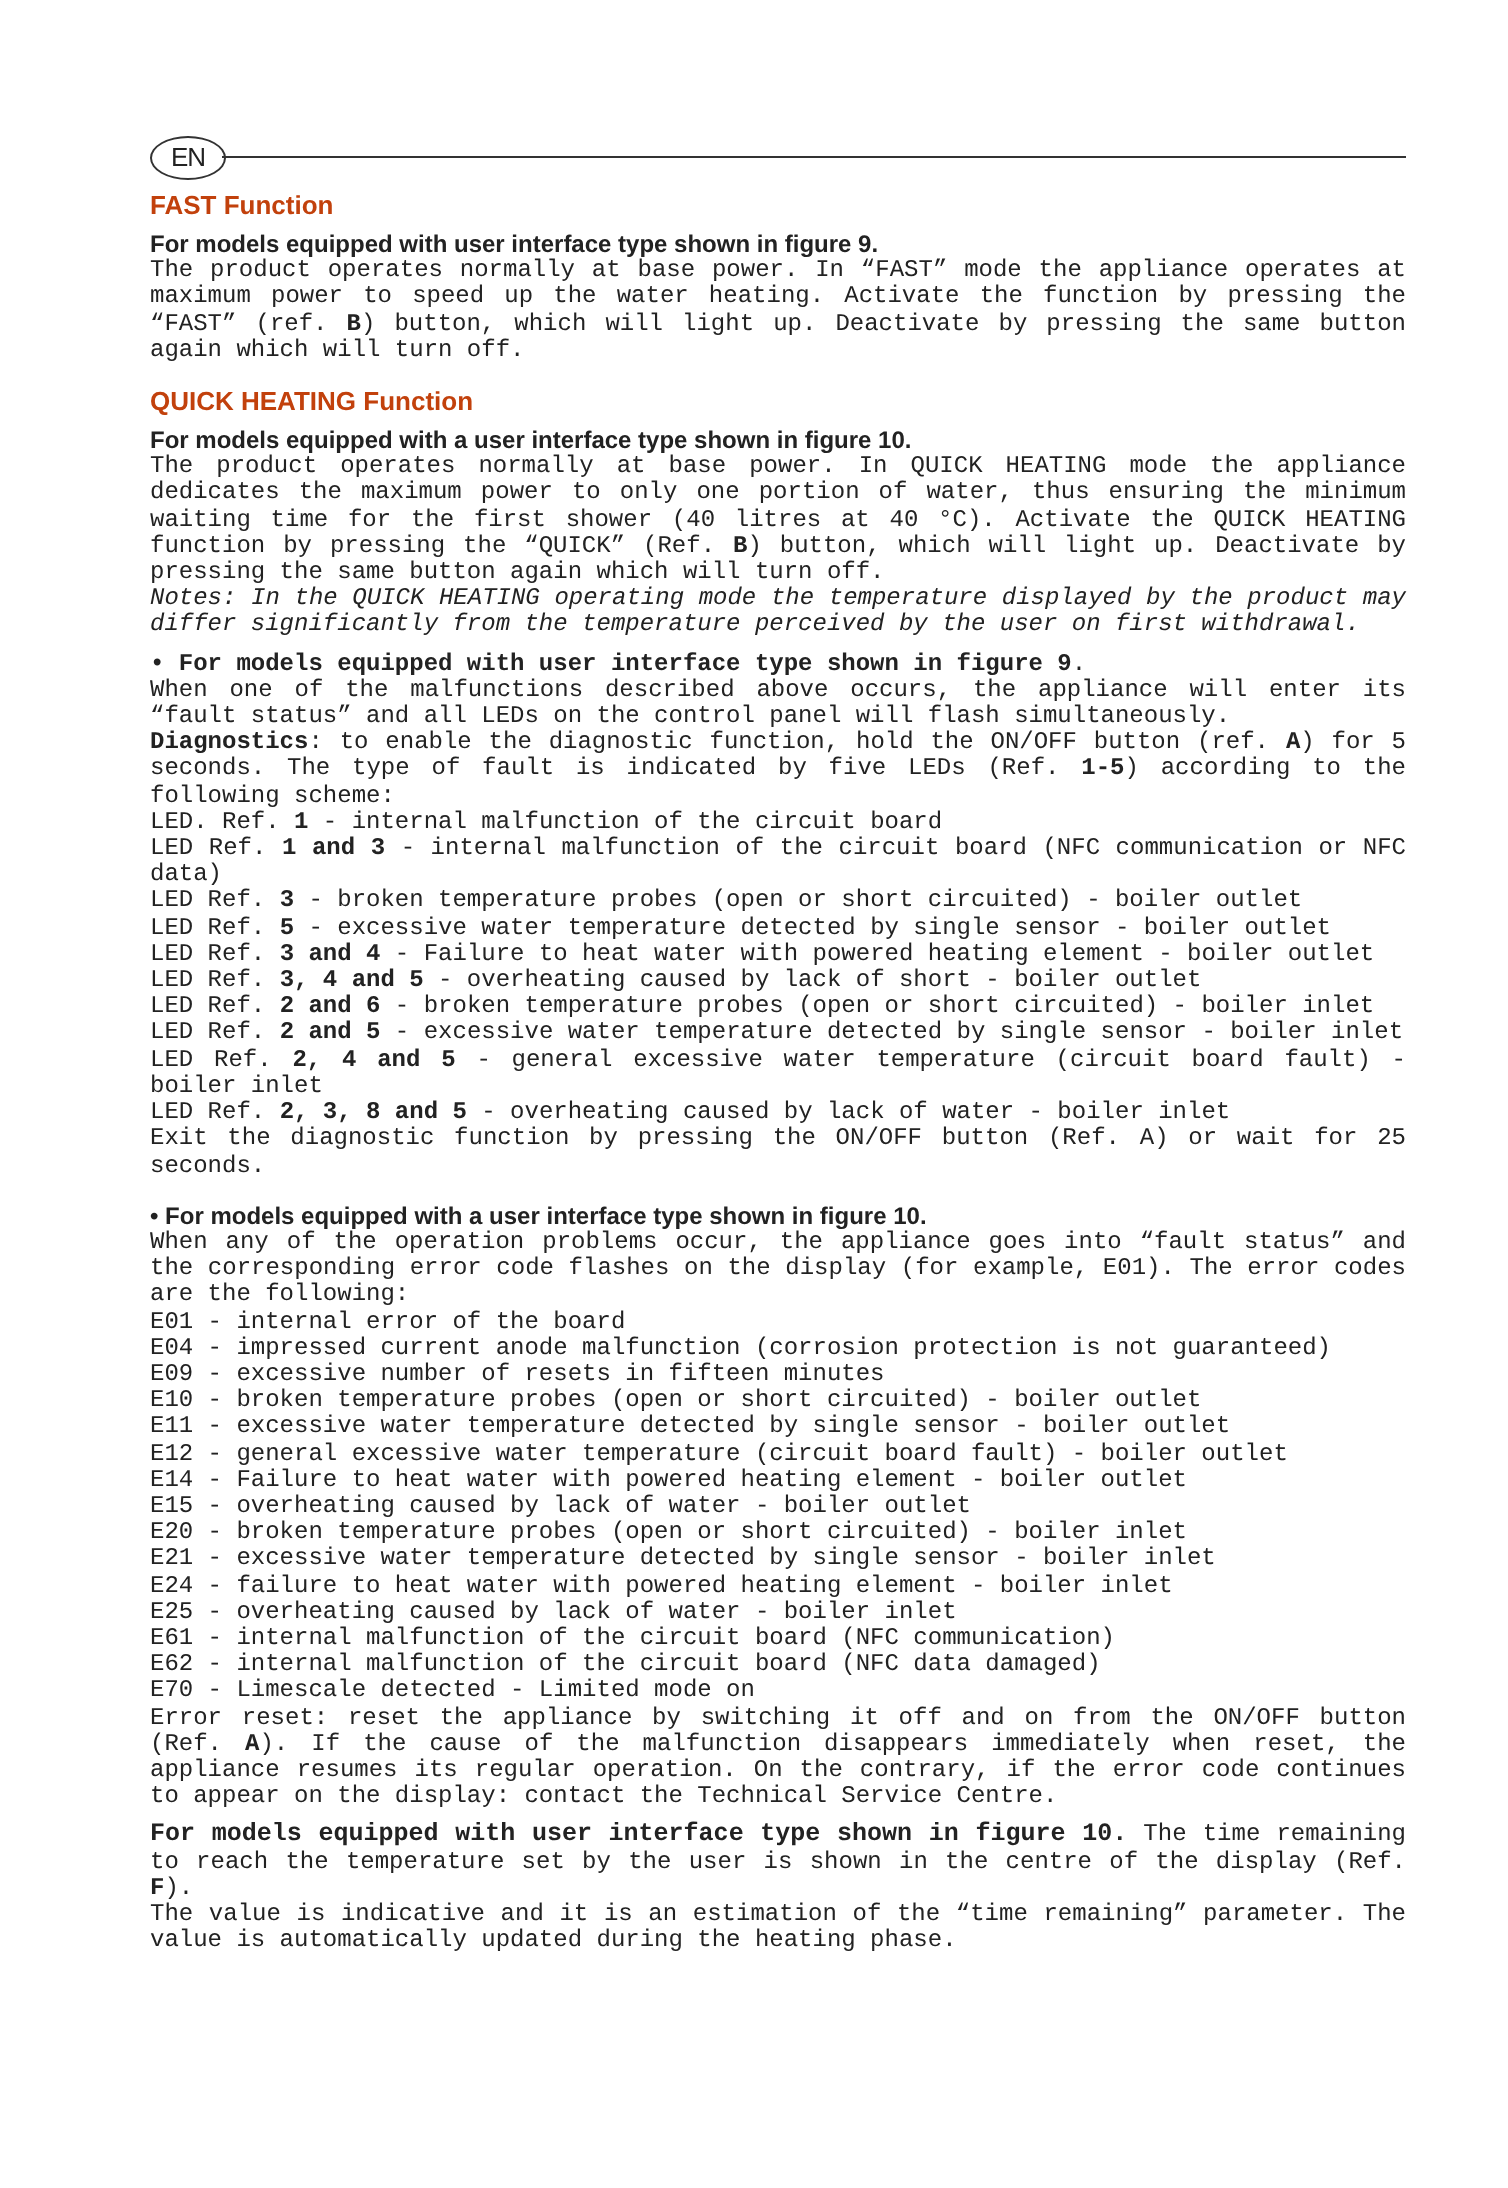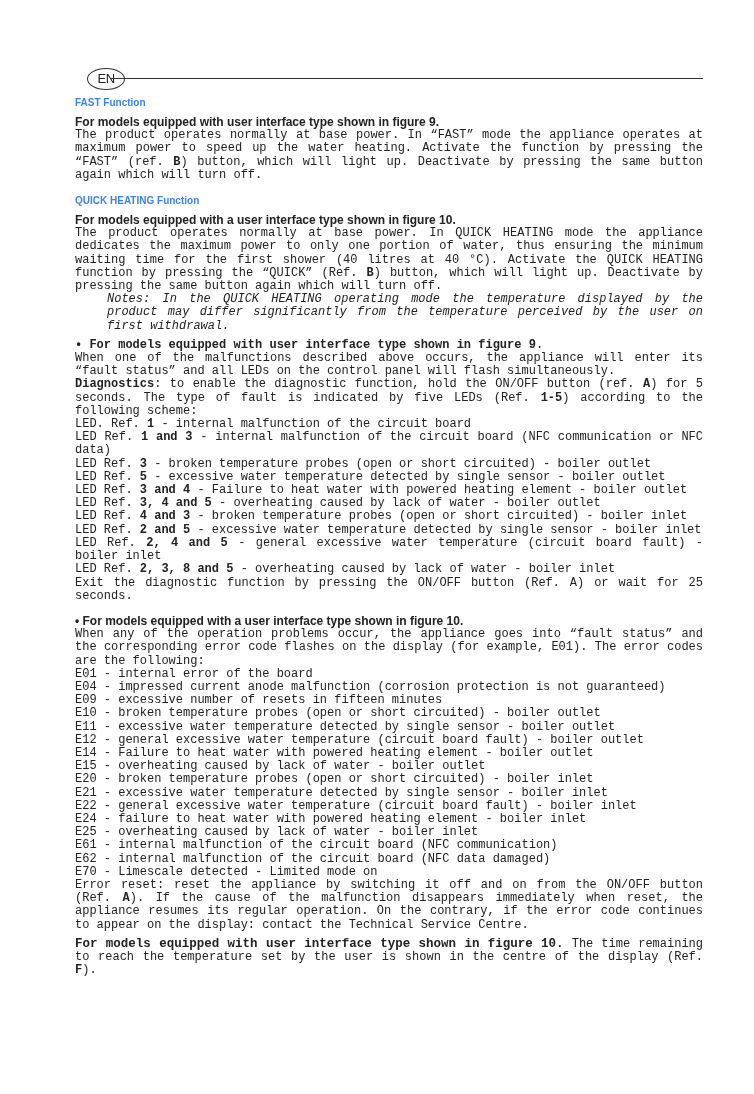--- a/index.html
+++ b/index.html
@@ -1,26 +1,26 @@
 <!DOCTYPE html>
 <html><head>
 <meta charset="utf-8">
 <style>
   html,body{margin:0;padding:0;background:#fff;}
   body{width:754px;height:1094px;position:relative;overflow:hidden;
        font-family:"Liberation Sans",sans-serif;color:#222;}
   .page{position:absolute;left:75px;top:68px;width:628px;}
   .lang-row{position:relative;height:22px;}
-  .lang-badge{position:absolute;left:12px;top:0;width:36px;height:20px;border:1px solid #333;
+  .lang-badge{position:absolute;left:0;top:0;width:36px;height:20px;border:1px solid #333;
        border-radius:50%;font-size:13px;line-height:20px;text-align:center;letter-spacing:-0.5px;}
   .lang-line{position:absolute;left:36px;right:0;top:10px;border-top:1px solid #333;}
-  h2{font-size:10px;font-weight:bold;margin:4px 0 4px 0;line-height:18px;color:#3b82f6;}
+  h2{font-size:13px;font-weight:bold;margin:4px 0 4px 0;line-height:18px;color:#c2410c;}
   .sub{font-weight:bold;font-size:12px;line-height:13.2px;}
   p,.line{font-size:12px;line-height:13.2px;margin:0;text-align:justify;font-family:Liberation Mono, monospace;}
-  .it{font-style:italic;margin-left:32px;}
+  .it{font-style:italic;}
   .gap{height:12px;}
   .gap-s{height:6px;}
   b{font-weight:bold;}
 </style>
 </head>
 <body>
 
 <div class="page">
   <div class="lang-row">
     <div class="lang-badge">EN</div>
@@ -45,48 +45,48 @@
   <section>
     <div class="line"><b>• For models equipped with user interface type shown in figure 9</b><span>.</span></div>
     <p>When one of the malfunctions described above occurs, the appliance will enter its “fault status” and all LEDs on the control panel will flash simultaneously.</p>
     <p><b>Diagnostics</b><span>: to enable the diagnostic function, hold the ON/OFF button (ref. </span><b>A</b><span>) for 5 seconds. The type of fault is indicated by five LEDs (Ref. </span><b>1-5</b><span>) according to the following scheme:</span></p>
     <div id="led-list">
         <div class="line"><span>LED. Ref. </span><b>1</b><span> - internal malfunction of the circuit board</span></div>
         <div class="line"><span>LED Ref. </span><b>1 and 3</b><span> - internal malfunction of the circuit board (NFC communication or NFC data)</span></div>
         <div class="line"><span>LED Ref. </span><b>3</b><span> - broken temperature probes (open or short circuited) - boiler outlet</span></div>
         <div class="line"><span>LED Ref. </span><b>5</b><span> - excessive water temperature detected by single sensor - boiler outlet</span></div>
         <div class="line"><span>LED Ref. </span><b>3 and 4</b><span> - Failure to heat water with powered heating element - boiler outlet</span></div>
-        <div class="line"><span>LED Ref. </span><b>3, 4 and 5</b><span> - overheating caused by lack of water - boiler outlet</span></div>
-        <div class="line"><span>LED Ref. </span><b>4 and 3</b><span> - broken temperature probes (open or short circuited) - boiler inlet</span></div>
+        <div class="line"><span>LED Ref. </span><b>3, 4 and 5</b><span> - overheating caused by lack of short - boiler outlet</span></div>
+        <div class="line"><span>LED Ref. </span><b>2 and 6</b><span> - broken temperature probes (open or short circuited) - boiler inlet</span></div>
         <div class="line"><span>LED Ref. </span><b>2 and 5</b><span> - excessive water temperature detected by single sensor - boiler inlet</span></div>
         <div class="line"><span>LED Ref. </span><b>2, 4 and 5</b><span> - general excessive water temperature (circuit board fault) - boiler inlet</span></div>
         <div class="line"><span>LED Ref. </span><b>2, 3, 8 and 5</b><span> - overheating caused by lack of water - boiler inlet</span></div>
       </div>
     <p>Exit the diagnostic function by pressing the ON/OFF button (Ref. A) or wait for 25 seconds.</p>
     <div class="gap"></div>
     <div class="sub">• For models equipped with a user interface type shown in figure 10.</div>
     <p>When any of the operation problems occur, the appliance goes into “fault status” and the corresponding error code flashes on the display (for example, E01). The error codes are the following:</p>
     <div id="err-list">
         <div class="line">E01 - internal error of the board</div>
         <div class="line">E04 -  impressed current anode malfunction (corrosion protection is not guaranteed)</div>
         <div class="line">E09 - excessive number of resets in fifteen minutes</div>
         <div class="line">E10 - broken temperature probes (open or short circuited) - boiler outlet</div>
         <div class="line">E11 - excessive water temperature detected by single sensor - boiler outlet</div>
         <div class="line">E12 - general excessive water temperature (circuit board fault) - boiler outlet</div>
         <div class="line">E14 - Failure to heat water with powered heating element - boiler outlet</div>
         <div class="line">E15 - overheating caused by lack of water - boiler outlet</div>
         <div class="line">E20 - broken temperature probes (open or short circuited) - boiler inlet</div>
         <div class="line">E21 - excessive water temperature detected by single sensor - boiler inlet</div>
-        <div class="line">E22 - general excessive water temperature (circuit board fault) - boiler inlet</div>
         <div class="line">E24 - failure to heat water with powered heating element - boiler inlet</div>
         <div class="line">E25 - overheating caused by lack of water - boiler inlet</div>
         <div class="line">E61 - internal malfunction of the circuit board (NFC communication)</div>
         <div class="line">E62 - internal malfunction of the circuit board (NFC data damaged)</div>
         <div class="line">E70 - Limescale detected - Limited mode on</div>
       </div>
     <p><span>Error reset: reset the appliance by switching it off and on from the ON/OFF button (Ref. </span><b>A</b><span>). If the cause of the malfunction disappears immediately when reset, the appliance resumes its regular operation. On the contrary, if the error code continues to appear on the display: contact the Technical Service Centre.</span></p>
   </section>
   <div class="gap-s"></div>
 
   <section>
     <p><b style="font-size:12.5px">For models equipped with user interface type shown in figure 10.</b><span> The time remaining to reach the temperature set by the user is shown in the centre of the display (Ref. </span><b>F</b><span>).</span></p>
+    <p>The value is indicative and it is an estimation of the “time remaining” parameter. The value is automatically updated during the heating phase.</p>
   </section>
 </div>
 
 </body></html>

